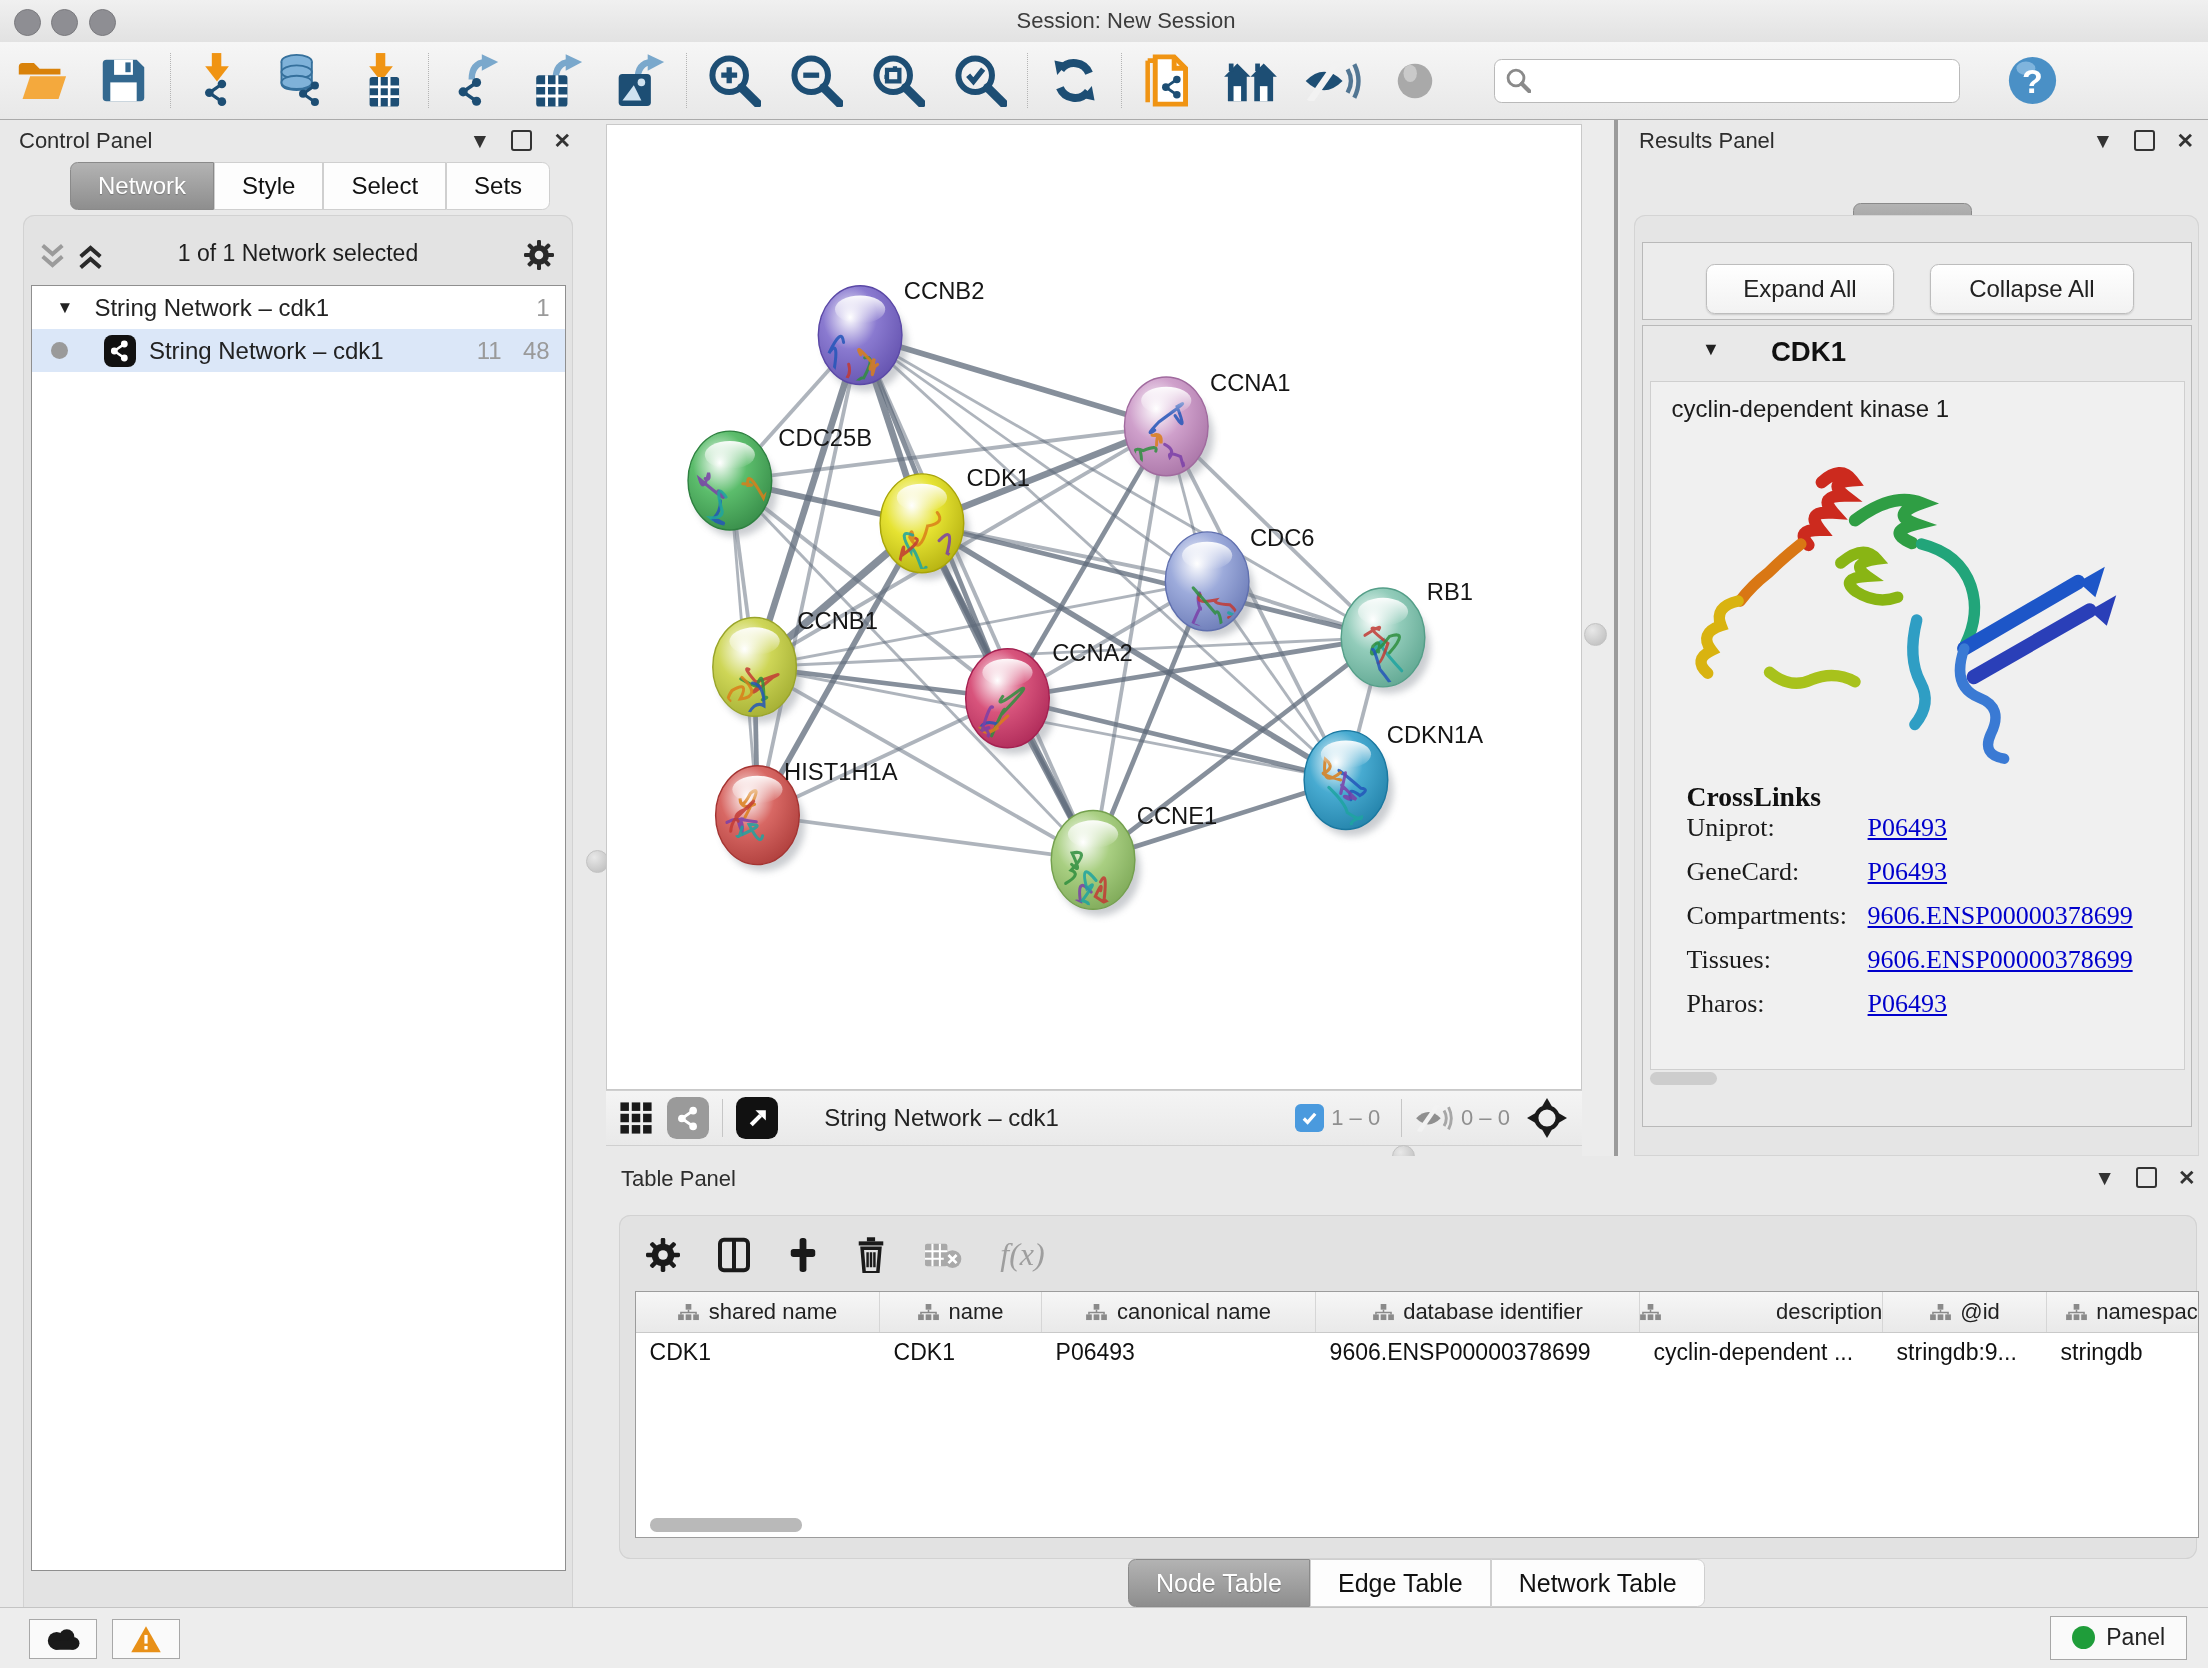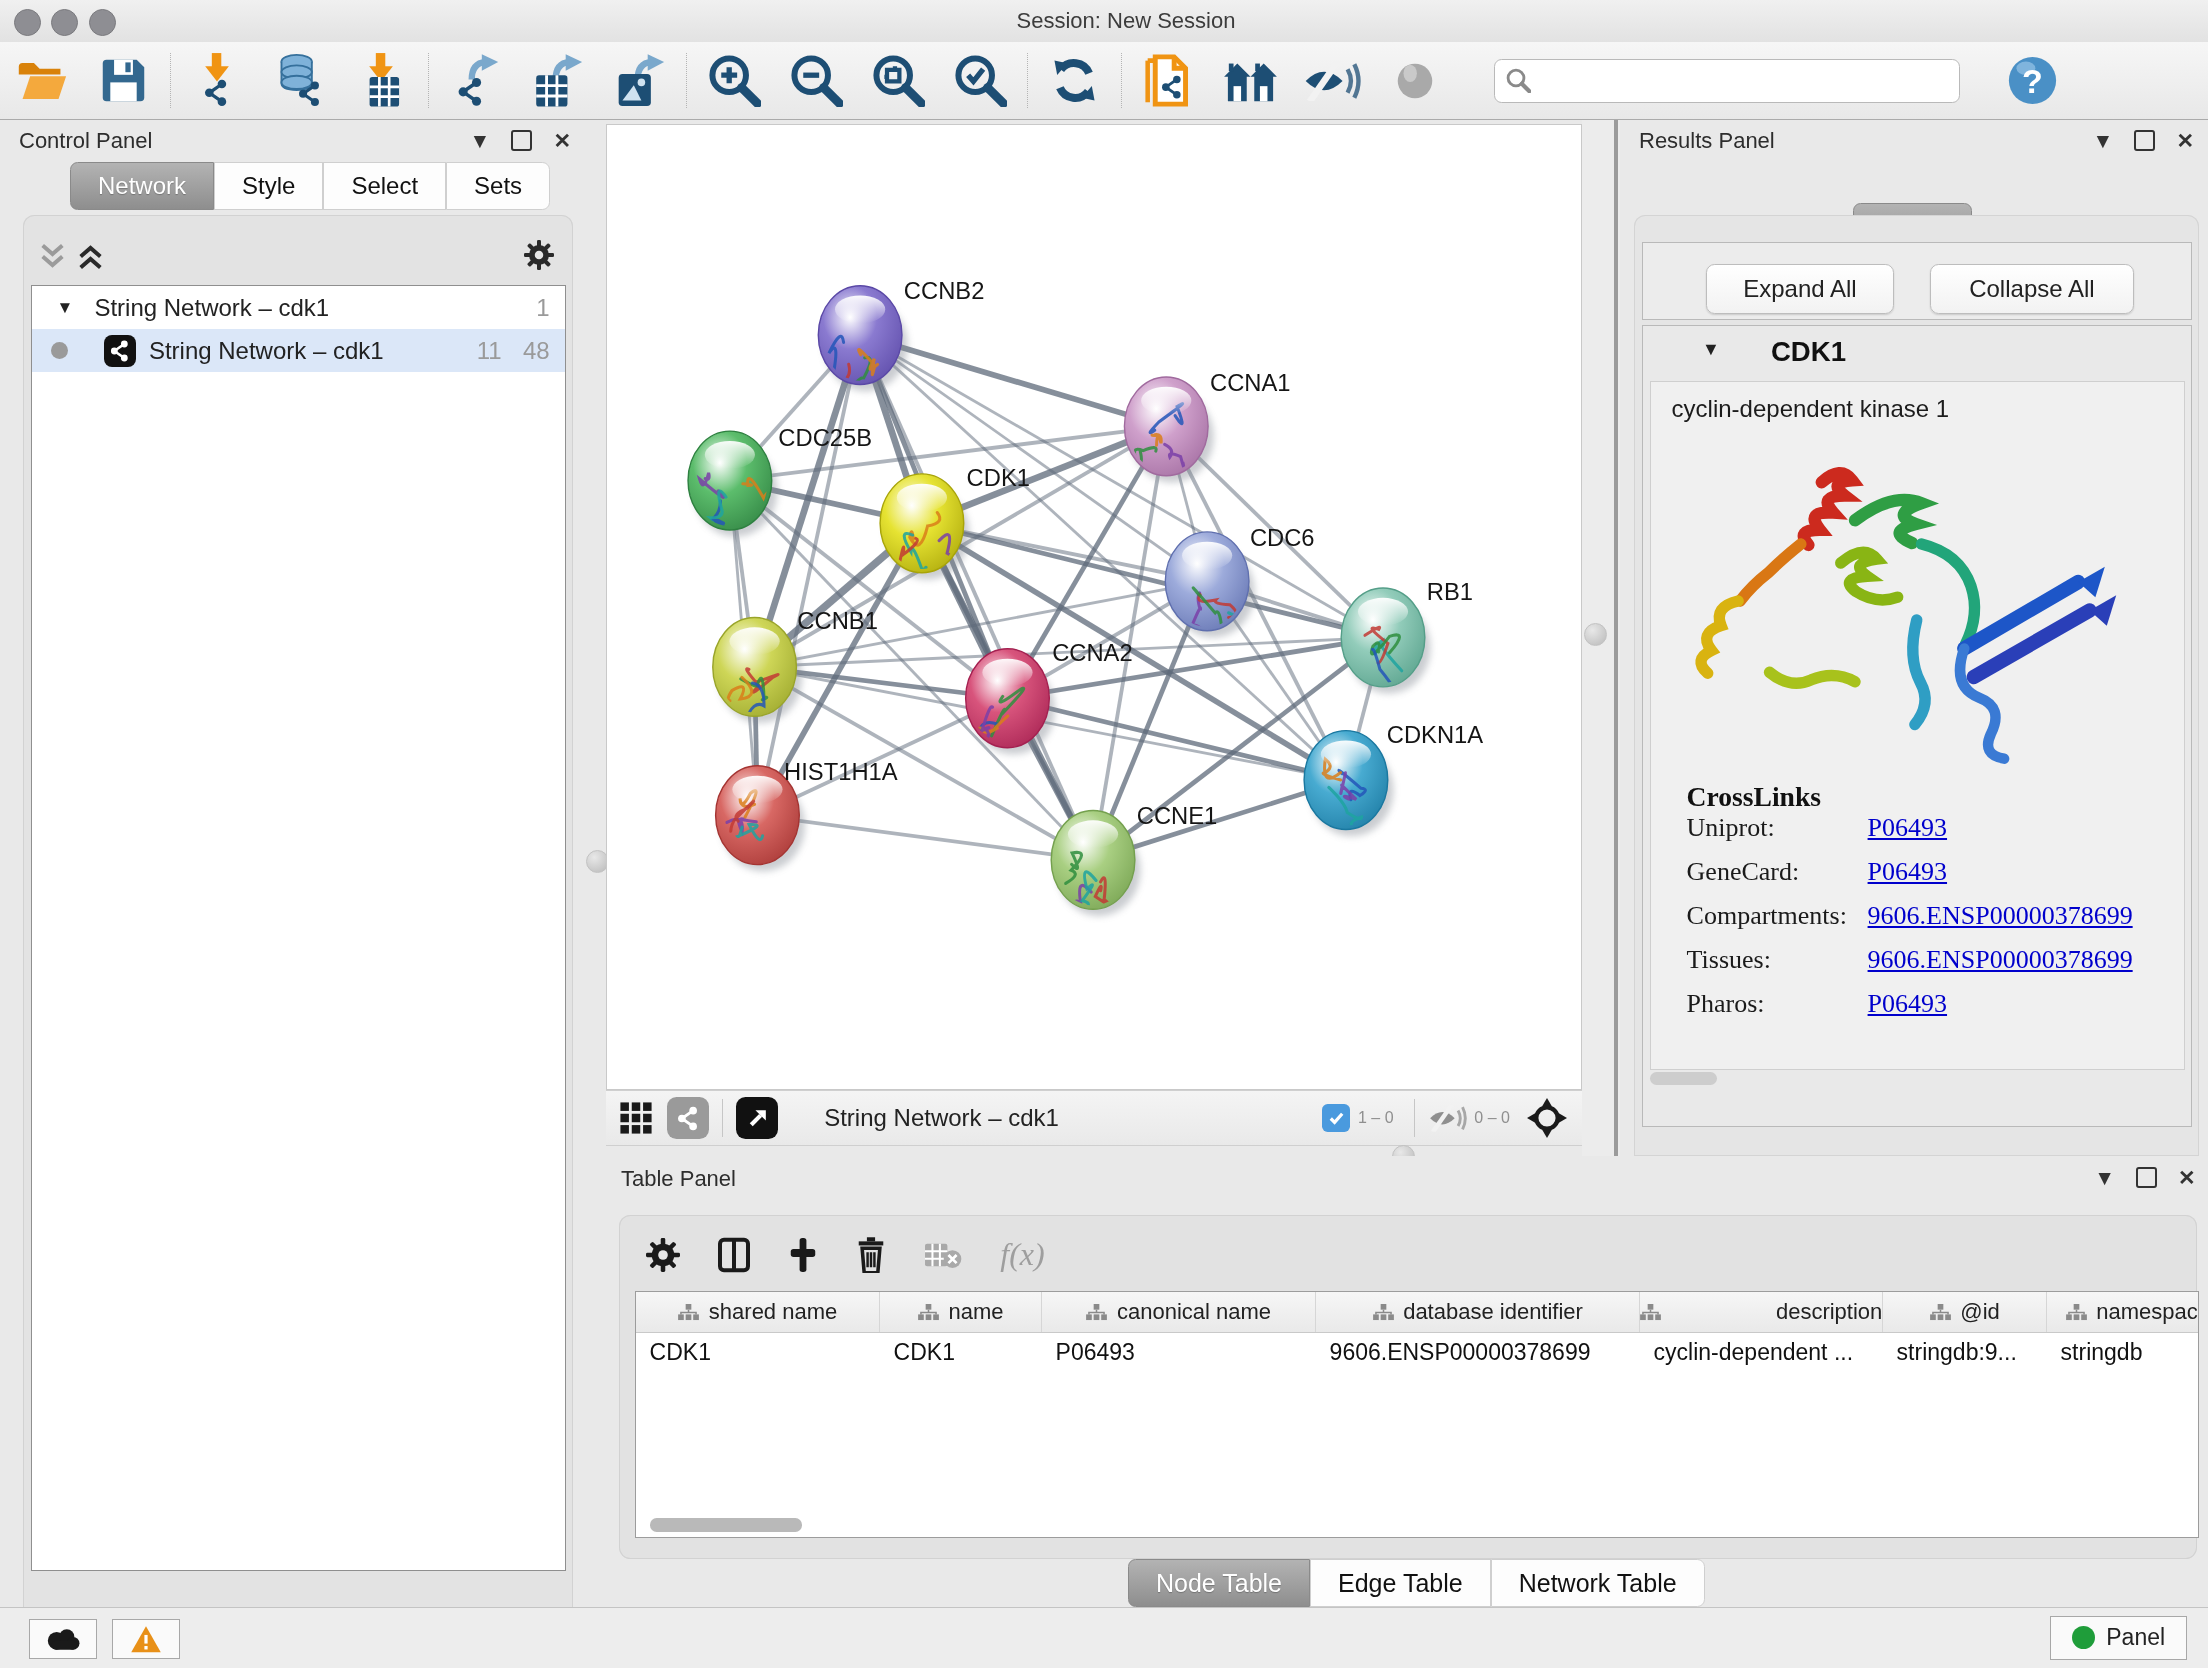--- a/index.html
+++ b/index.html
@@ -32,21 +32,21 @@
   #cp-count{position:absolute;left:0;right:0;text-align:center;font-size:23px;color:#1e1e1e;top:7.6px;}
   #cp-tree{position:absolute;left:7.6px;top:70px;width:535px;height:1286px;background:#fff;border:1.9px solid #8f8f8f;box-sizing:border-box;}
   .tree-row{position:relative;height:43px;display:flex;align-items:center;font-size:24px;}
   .tree-row .cnt{position:absolute;color:#9a9a9a;}
   #row-net{background:#dbe7f8;}
   
   #net-view{left:606px;top:124px;width:976px;height:966px;background:#fff;border:1px solid #c9c9c9;box-sizing:border-box;}
   #net-toolbar{left:606px;top:1090px;width:976px;height:54px;background:linear-gradient(#f4f4f4,#e9e9e9);border-top:1px solid #cfcfcf;border-bottom:1px solid #cfcfcf;display:flex;align-items:center;}
   .ntb-sep{width:0;height:38px;border-left:1px solid #c6c6c6;margin:0 13.3px;}
   #net-title{font-size:24px;color:#222;margin-left:46px;}
-  .counter{font-size:16px;color:#8f8f8f;margin:0 7.6px;}
+  .counter{font-size:22px;color:#8f8f8f;margin:0 7.6px;}
   .darkbox{width:42px;height:42px;background:#111;border-radius:9.5px;display:flex;align-items:center;justify-content:center;}
   .graybox{width:42px;height:42px;background:#9a9a9a;border-radius:9.5px;display:flex;align-items:center;justify-content:center;}
   #checkbox{width:28.5px;height:28.5px;background:#4a9ade;border-radius:5.7px;display:flex;align-items:center;justify-content:center;margin-left:17px;}
   
   .split-dot{position:absolute;width:21px;height:21px;border-radius:50%;background:radial-gradient(circle at 35% 30%,#e8e8e8,#b9b9b9);border:1px solid #c2c2c2;}
   #vsplit-r{left:1582px;top:120px;width:38px;height:1036px;background:#ececec;}
   #vsplit-r .bar{position:absolute;right:1.9px;top:0;width:3.8px;height:100%;background:#9b9b9b;}
   
   #results-panel{left:1620px;top:120px;width:589px;height:1036px;background:#e9e9e9;}
   #rp-tab{position:absolute;left:233px;top:60px;margin-top:23px;}
@@ -330,20 +330,21 @@
         <div class="tab last">Sets</div>
       </div>
     <div id="cp-body">
       <div id="cp-subrow">
         <svg class="abs" style="left:17px;top:11.4px" width="25" height="27" viewBox="0 0 20 22" color="#9b9b9b">
             <use href="#sym-chev2"></use>
           </svg>
         <svg class="abs" style="left:55px;top:11.4px;transform:rotate(180deg)" width="25" height="27" viewBox="0 0 20 22" color="#2a2a2a">
             <use href="#sym-chev2"></use>
           </svg>
+        <span id="cp-count">1 of 1 Network selected</span>
         <svg class="abs" style="right:19px;top:7.6px" width="30" height="30" viewBox="0 0 24 24" color="#2a2a2a">
             <use href="#sym-gear"></use>
           </svg>
       </div>
       <div id="cp-tree">
         <div class="tree-row">
           <span style="margin-left:25px;font-size:17px">▼</span>
           <span style="margin-left:21px">String Network – cdk1</span>
           <span class="cnt" style="right:15px">1</span>
         </div>

